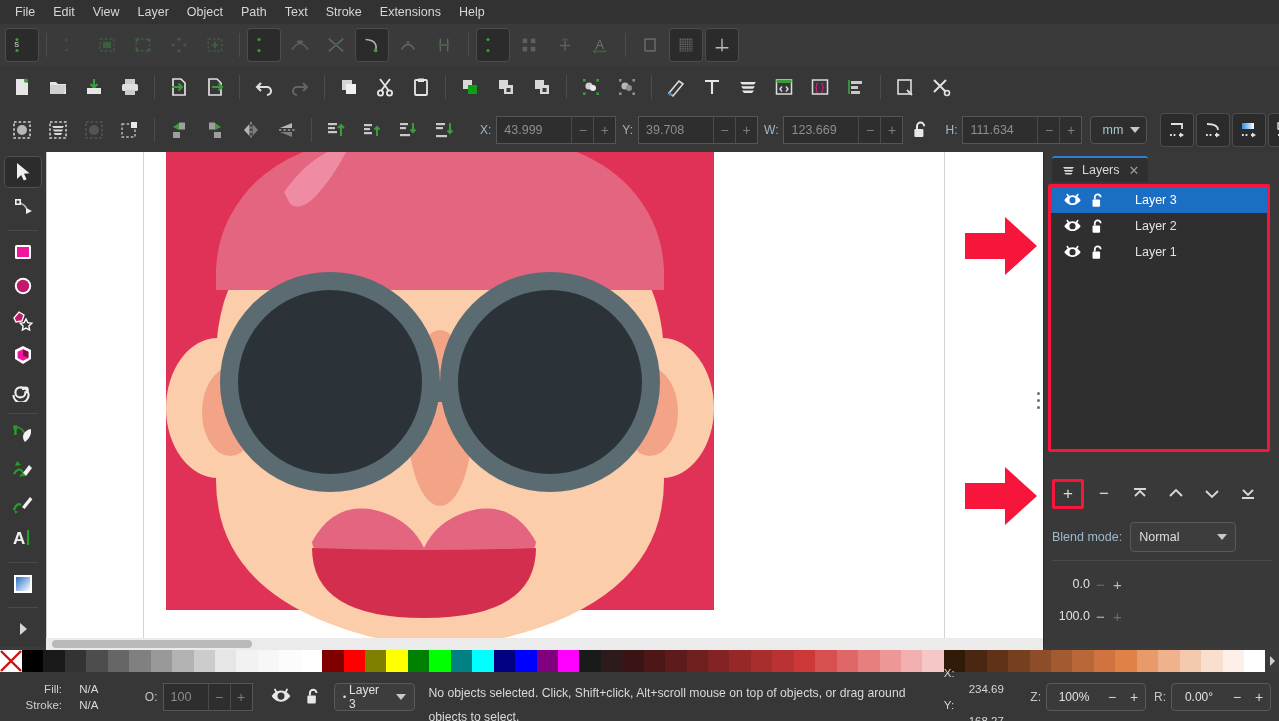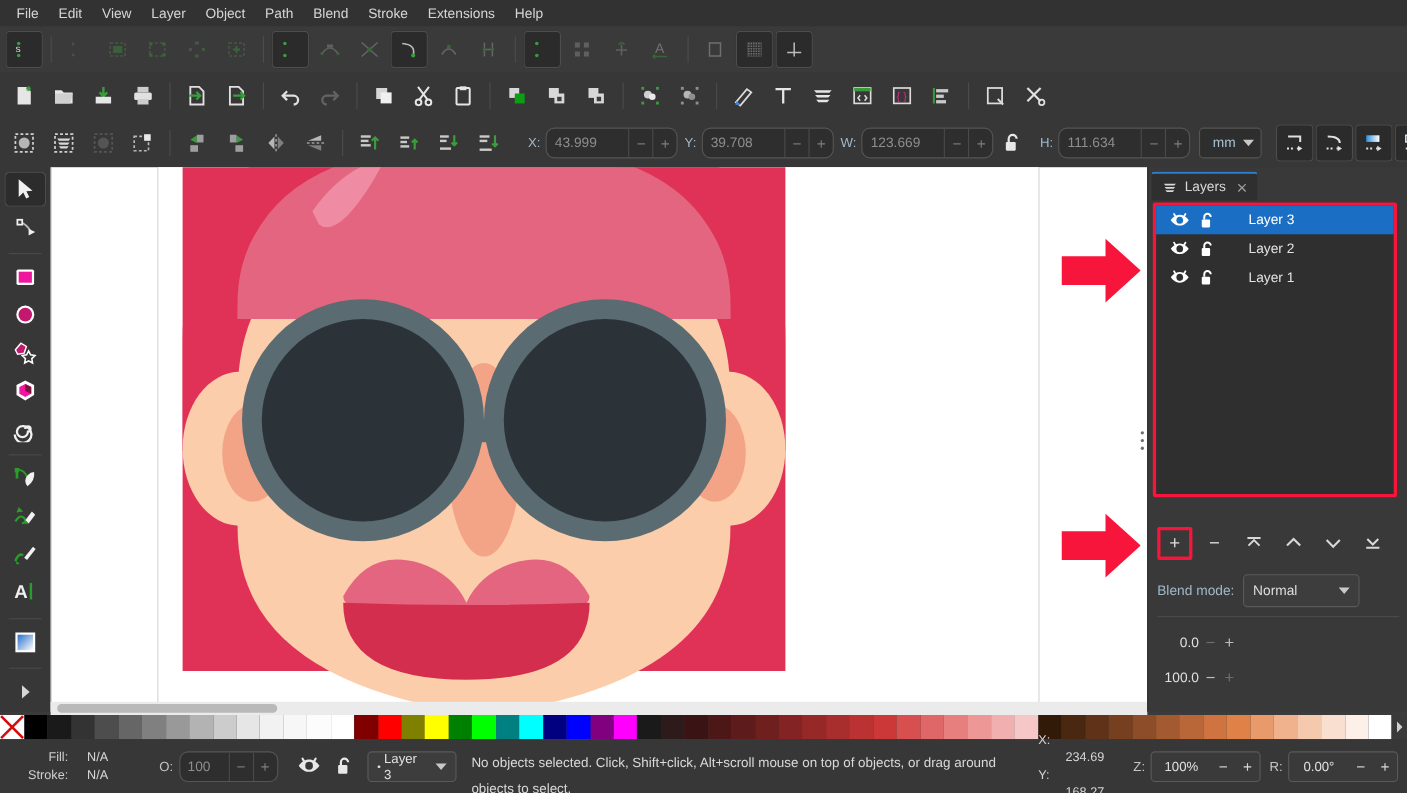--- a/index.html
+++ b/index.html
@@ -41,21 +41,21 @@
   .sep { width: 1px; height: 24px; background: #4c4c4c; margin: 0 6px; flex: 0 0 auto; }
   .gap { width: 12px; flex: 0 0 auto; }
 
   svg { display: block; }
 
   
   .fieldgrp { display: flex; align-items: center; flex: 0 0 auto; margin-left: 6px; }
   .flabel { font-size: 12px; color: #9fb9c9; margin-right: 5px; }
   .spin {
     display: flex; align-items: center; height: 28px;
-    background: #2e2e2e; border: 1px solid #555; border-radius: 8px; overflow: hidden;
+    background: #2e2e2e; border: 1px solid #555; border-radius: 0; overflow: hidden;
   }
   .spin .val {
     width: 74px; padding: 0 7px; font-size: 12.5px; color: #8e8e8e; line-height: 26px;
   }
   .spin .mn, .spin .pl {
     width: 22px; text-align: center; font-size: 14px; color: #7d7d7d; line-height: 26px;
     border-left: 1px solid #4a4a4a;
   }
   .unitsel {
     display: flex; align-items: center; height: 28px; padding: 0 6px 0 11px;
@@ -92,21 +92,21 @@
   #dock {
     position: absolute; left: 1043px; top: 152px; width: 236px; height: 495px;
     background: #393939; border-left: 1px solid #2b2b2b;
   }
   #dockgrip {
     position: absolute; left: 1034px; top: 380px; width: 8px; height: 40px;
     display: flex; flex-direction: column; align-items: center; justify-content: center;
   }
   #dockgrip i { width: 3px; height: 3px; background: #6e6e6e; border-radius: 50%; margin: 2px 0; display: block; }
 
-  .tabrow { height: 30px; display: flex; align-items: flex-end; padding-left: 3px; }
+  .tabrow { height: 30px; display: flex; align-items: flex-end; padding-left: 8px; }
   .tab {
     display: flex; align-items: center; gap: 6px; height: 26px; padding: 0 9px;
     background: #2f2f2f; border-top: 2px solid #2f7fd0; border-radius: 3px 3px 0 0;
     font-size: 12.5px; color: #d8d8d8;
   }
   .tabclose { color: #9a9a9a; font-size: 13px; margin-left: 3px; }
 
   .layerlist {
     position: absolute; left: 4px; top: 32px; width: 222px; height: 268px;
     background: #2f2f2f; border: 3px solid #f8153c; border-radius: 2px;
@@ -215,21 +215,21 @@
 
 <div id="app">
 
   <div class="menubar">
     <div class="mi">File</div>
     <div class="mi">Edit</div>
     <div class="mi">View</div>
     <div class="mi">Layer</div>
     <div class="mi">Object</div>
     <div class="mi">Path</div>
-    <div class="mi">Blend</div>
+    <div class="mi">Text</div>
     <div class="mi">Stroke</div>
     <div class="mi">Extensions</div>
     <div class="mi">Help</div>
   </div>
 
   <div class="bar" id="snapbar">
     <div class="tbtn active">
       <svg width="22" height="22" viewBox="0 0 22 22">
         <path d="M12 3a8 8 0 1 0 0 16 8 8 0 0 1 0-16z" fill="#e8e8e8"></path>
         <circle cx="6" cy="5.5" r="1.6" fill="#3c9b3c"></circle>

